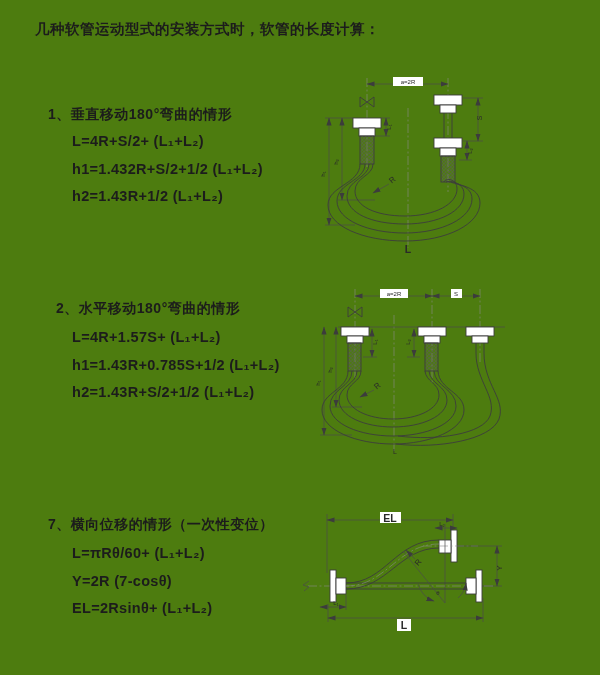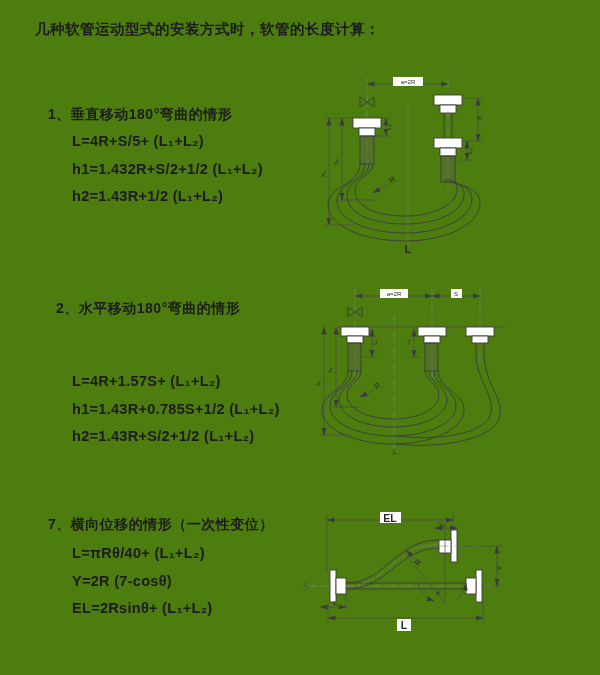--- a/index.html
+++ b/index.html
@@ -35,21 +35,21 @@
       <pattern id="braidp" width="3.4" height="3.4" patternUnits="userSpaceOnUse">
         <path d="M0,3.4 L3.4,0 M0,0 L3.4,3.4" stroke="#5a5a5a" stroke-width="0.55" fill="none"></path>
       </pattern>
     </defs>
   </svg>
 
   <div class="title">几种软管运动型式的安装方式时，软管的长度计算：</div>
 
   <div class="sec-heading" style="left:48px;top:106px;">1、垂直移动180°弯曲的情形</div>
   <div class="frm-block" style="left:72px;top:128px;">
-    <div>L=4R+S/5+ (L₁+L₂)</div>
+    <div>L=4R+S/2+ (L₁+L₂)</div>
     <div>h1=1.432R+S/2+1/2 (L₁+L₂)</div>
     <div>h2=1.43R+1/2 (L₁+L₂)</div>
   </div>
 
   <svg style="left:313px;top:70px;" width="285" height="190" viewBox="0 0 285 190">
 
     <path class="cl" d="M54,8 V100"></path>
     <path class="cl" d="M135,8 V122"></path>
     <path class="cl" d="M95,38 V178"></path>
 
@@ -103,21 +103,21 @@
       <path class="ln" d="M60,94 C60,106 42,107 42,121 C42,136 62,146 92,146 C122,146 144,134 144,119 C144,108 132,108 131,112"></path>
     </g>
 
     <path class="thin" d="M76,114 L60,123" marker-end="url(#aE)"></path>
     <text class="t8" x="81" y="112" transform="rotate(-40 81 112)" text-anchor="middle">R</text>
 
     <text class="t10" x="95" y="183" text-anchor="middle">L</text>
   </svg>
 
   <div class="sec-heading" style="left:56px;top:300px;text-align:right;">2、水平移动180°弯曲的情形</div>
-  <div class="frm-block" style="left:72px;top:324px;margin-top:44px;">
+  <div class="frm-block" style="left:72px;top:324px;">
     <div>L=4R+1.57S+ (L₁+L₂)</div>
     <div>h1=1.43R+0.785S+1/2 (L₁+L₂)</div>
     <div>h2=1.43R+S/2+1/2 (L₁+L₂)</div>
   </div>
 
   <svg style="left:310px;top:283px;" width="290" height="178" viewBox="0 0 290 178">
 
     <path class="cl" d="M45,6 V95"></path>
     <path class="cl" d="M122,6 V102"></path>
     <path class="cl" d="M170,6 V80"></path>
@@ -175,21 +175,21 @@
     </g>
 
     <path class="thin" d="M64,107 L50,114" marker-end="url(#aE)"></path>
     <text class="t8" x="69" y="105" transform="rotate(-40 69 105)" text-anchor="middle">R</text>
 
     <text class="t7" x="85" y="171" text-anchor="middle">L</text>
   </svg>
 
   <div class="sec-heading" style="left:48px;top:516px;">7、横向位移的情形（一次性变位）</div>
   <div class="frm-block" style="left:72px;top:540px;">
-    <div>L=πRθ/40+ (L₁+L₂)</div>
+    <div>L=πRθ/60+ (L₁+L₂)</div>
     <div>Y=2R (7-cosθ)</div>
     <div>EL=2Rsinθ+ (L₁+L₂)</div>
   </div>
 
   <svg style="left:298px;top:498px;" width="302" height="160" viewBox="0 0 302 160">
 
     <path class="thin" d="M29,16 V75 M155,16 V30"></path>
     <path class="dim" d="M29,22 H155" marker-start="url(#aS)" marker-end="url(#aE)"></path>
     <rect x="82" y="14" width="21" height="11" fill="#fff" stroke="none"></rect>
     <text class="t10" x="92" y="24" text-anchor="middle">EL</text>

